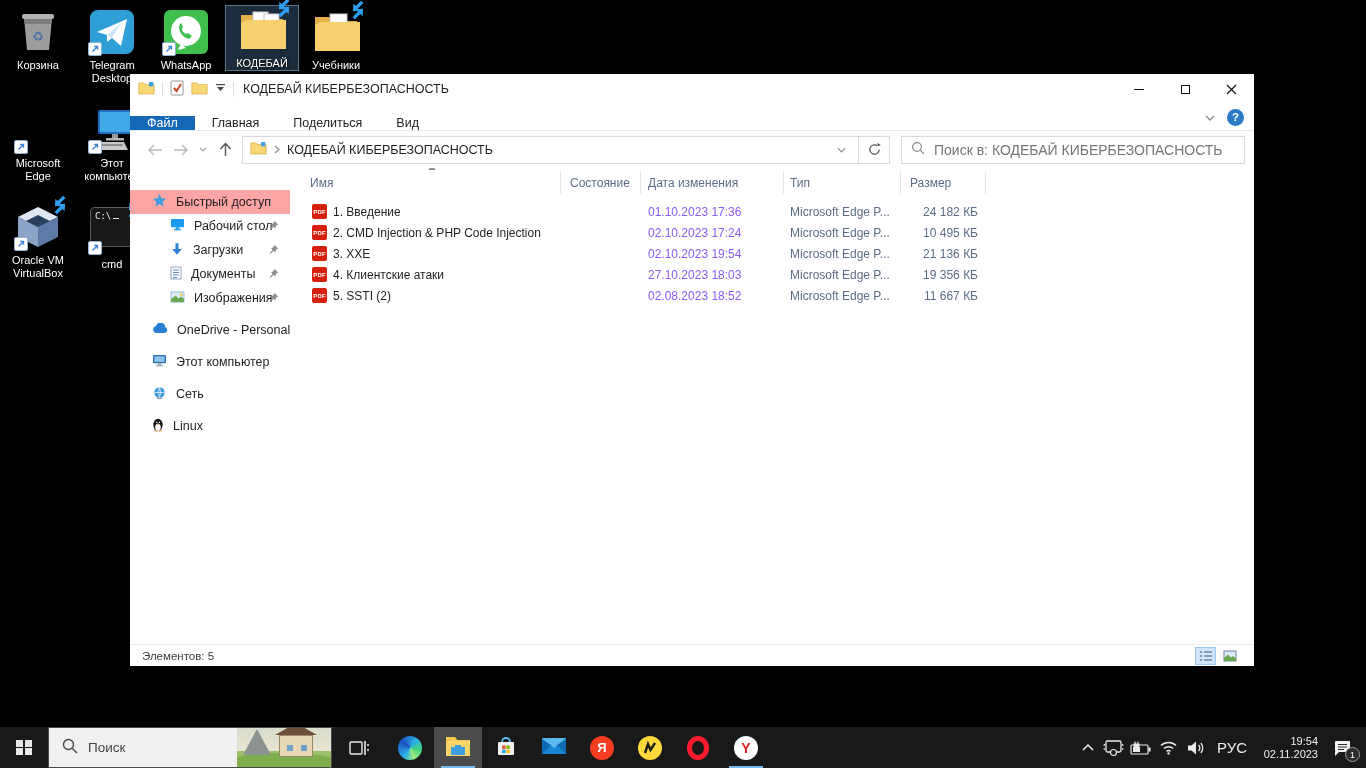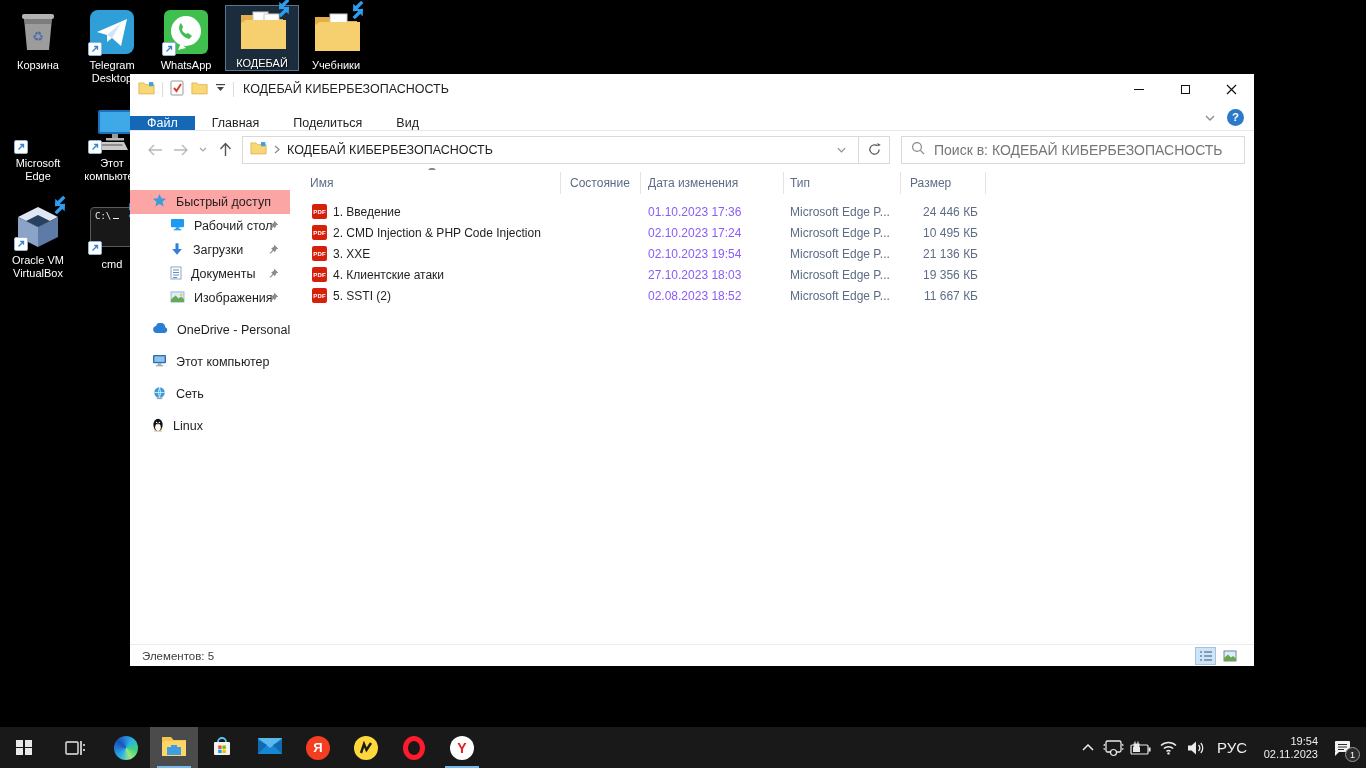--- a/index.html
+++ b/index.html
@@ -466,21 +466,21 @@
       <span class="hsep" style="left:493px"></span>
       <span class="hsep" style="left:610px"></span>
       <span class="hsep" style="left:695px"></span>
 
       <div class="frows">
         <div class="frow" style="top:0">
           <span class="pdficon">PDF</span>
           <span class="fname">1. Введение</span>
           <span class="fmod">01.10.2023 17:36</span>
           <span class="ftype">Microsoft Edge P...</span>
-          <span class="fsize">24 446 КБ</span>
+          <span class="fsize">24 182 КБ</span>
         </div>
         <div class="frow" style="top:21px">
           <span class="pdficon">PDF</span>
           <span class="fname">2. CMD Injection &amp; PHP Code Injection</span>
           <span class="fmod">02.10.2023 17:24</span>
           <span class="ftype">Microsoft Edge P...</span>
           <span class="fsize">10 495 КБ</span>
         </div>
         <div class="frow" style="top:42px">
           <span class="pdficon">PDF</span>
@@ -527,20 +527,35 @@
 
 <div class="tkb">
   <div class="tstart">
     <span class="winlogo">
         <b></b>
         <b></b>
         <b></b>
         <b></b>
       </span>
   </div>
+  <div class="tsearch">
+    <span><svg width="16" height="16" viewBox="0 0 16 16">
+          <circle cx="6.5" cy="6.5" r="5" stroke="#4a4a4a" stroke-width="1.4" fill="none"></circle>
+          <path d="M10.4 10.4 L15 15" stroke="#4a4a4a" stroke-width="1.4"></path>
+        </svg></span>
+    <input placeholder="Поиск" style="">
+    <span class="bimg">
+      <span class="bhill"></span>
+        <span class="bmnt"></span>
+      <span class="broof"></span>
+        <span class="bhouse"></span>
+      <span class="bwin" style="right:24px"></span>
+        <span class="bwin" style="right:38px"></span>
+    </span>
+  </div>
   <div class="tv">
     <svg width="20" height="18" viewBox="0 0 20 18">
         <rect x="1" y="3" width="12" height="12" rx="1" stroke="#e9e9e9" stroke-width="1.4" fill="none"></rect>
         <path d="M16 2 v14 M19 5 v2 M19 10 v2" stroke="#e9e9e9" stroke-width="1.6"></path>
       </svg>
   </div>
 
   <div class="tapp">
       <span class="edge-ball" style="width:24px;height:24px;margin:0"></span>
     </div>

